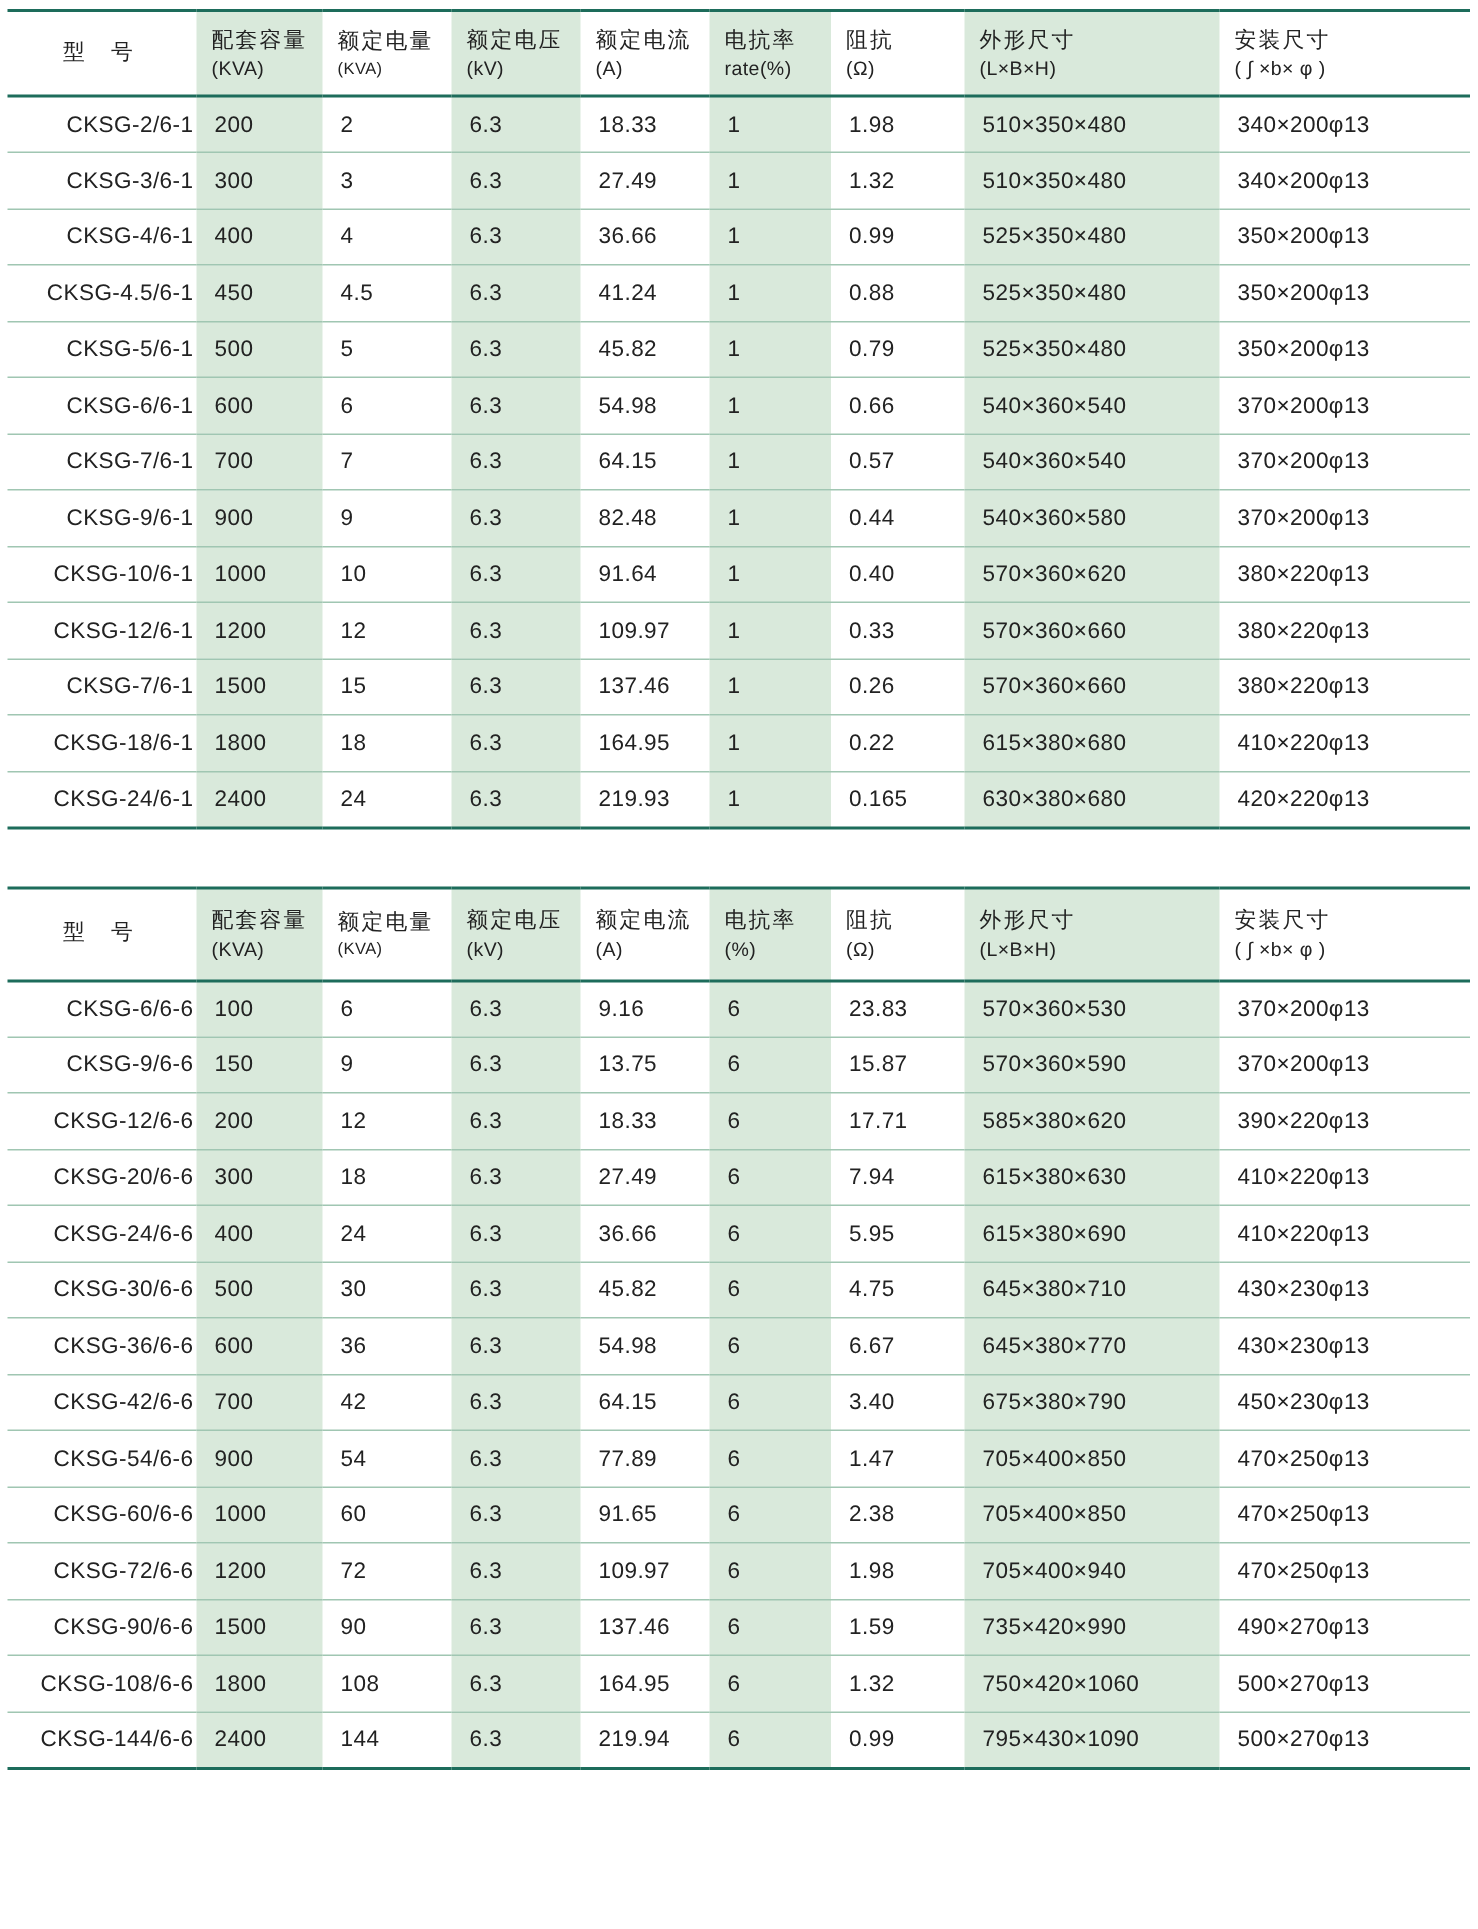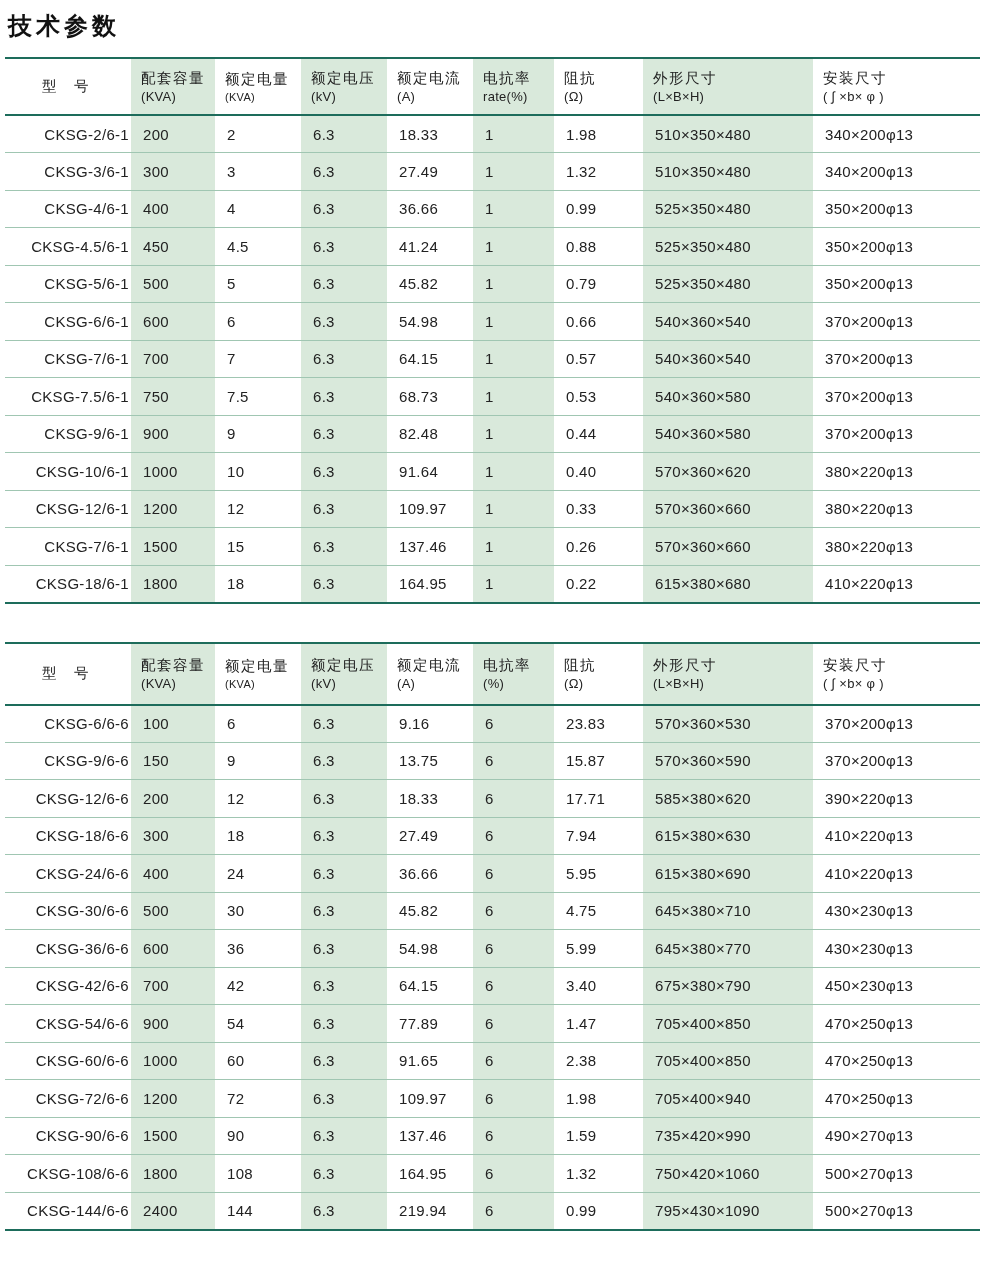--- a/index.html
+++ b/index.html
@@ -52,21 +52,20 @@
   td{
     height:37.5px;font-size:15px;padding:0 2px 0 12px;
     vertical-align:middle;letter-spacing:0.3px;white-space:nowrap;
   }
   td:first-child{padding-left:8px;text-align:right;}
 </style>
 </head>
 <body>
 
 <div class="page">
-  <h1 class="page-title">技术参数</h1>
   <table class="spec t1">
       <colgroup>
         <col>
         <col>
         <col>
         <col>
         <col>
         <col>
         <col>
         <col>
@@ -183,31 +182,20 @@
           <td>700</td>
           <td>7</td>
           <td>6.3</td>
           <td>64.15</td>
           <td>1</td>
           <td>0.57</td>
           <td>540×360×540</td>
           <td>370×200φ13</td>
         </tr>
         <tr>
-          <td>CKSG-7.5/6-1</td>
-          <td>750</td>
-          <td>7.5</td>
-          <td>6.3</td>
-          <td>68.73</td>
-          <td>1</td>
-          <td>0.53</td>
-          <td>540×360×580</td>
-          <td>370×200φ13</td>
-        </tr>
-        <tr>
           <td>CKSG-9/6-1</td>
           <td>900</td>
           <td>9</td>
           <td>6.3</td>
           <td>82.48</td>
           <td>1</td>
           <td>0.44</td>
           <td>540×360×580</td>
           <td>370×200φ13</td>
         </tr>
@@ -247,20 +235,31 @@
         <tr>
           <td>CKSG-18/6-1</td>
           <td>1800</td>
           <td>18</td>
           <td>6.3</td>
           <td>164.95</td>
           <td>1</td>
           <td>0.22</td>
           <td>615×380×680</td>
           <td>410×220φ13</td>
+        </tr>
+        <tr>
+          <td>CKSG-24/6-1</td>
+          <td>2400</td>
+          <td>24</td>
+          <td>6.3</td>
+          <td>219.93</td>
+          <td>1</td>
+          <td>0.165</td>
+          <td>630×380×680</td>
+          <td>420×220φ13</td>
         </tr>
       </tbody>
     </table>
   <table class="spec t2">
       <colgroup>
         <col>
         <col>
         <col>
         <col>
         <col>
@@ -336,21 +335,21 @@
           <td>200</td>
           <td>12</td>
           <td>6.3</td>
           <td>18.33</td>
           <td>6</td>
           <td>17.71</td>
           <td>585×380×620</td>
           <td>390×220φ13</td>
         </tr>
         <tr>
-          <td>CKSG-18/6-6</td>
+          <td>CKSG-20/6-6</td>
           <td>300</td>
           <td>18</td>
           <td>6.3</td>
           <td>27.49</td>
           <td>6</td>
           <td>7.94</td>
           <td>615×380×630</td>
           <td>410×220φ13</td>
         </tr>
         <tr>
@@ -375,21 +374,21 @@
           <td>645×380×710</td>
           <td>430×230φ13</td>
         </tr>
         <tr>
           <td>CKSG-36/6-6</td>
           <td>600</td>
           <td>36</td>
           <td>6.3</td>
           <td>54.98</td>
           <td>6</td>
-          <td>5.99</td>
+          <td>6.67</td>
           <td>645×380×770</td>
           <td>430×230φ13</td>
         </tr>
         <tr>
           <td>CKSG-42/6-6</td>
           <td>700</td>
           <td>42</td>
           <td>6.3</td>
           <td>64.15</td>
           <td>6</td>

